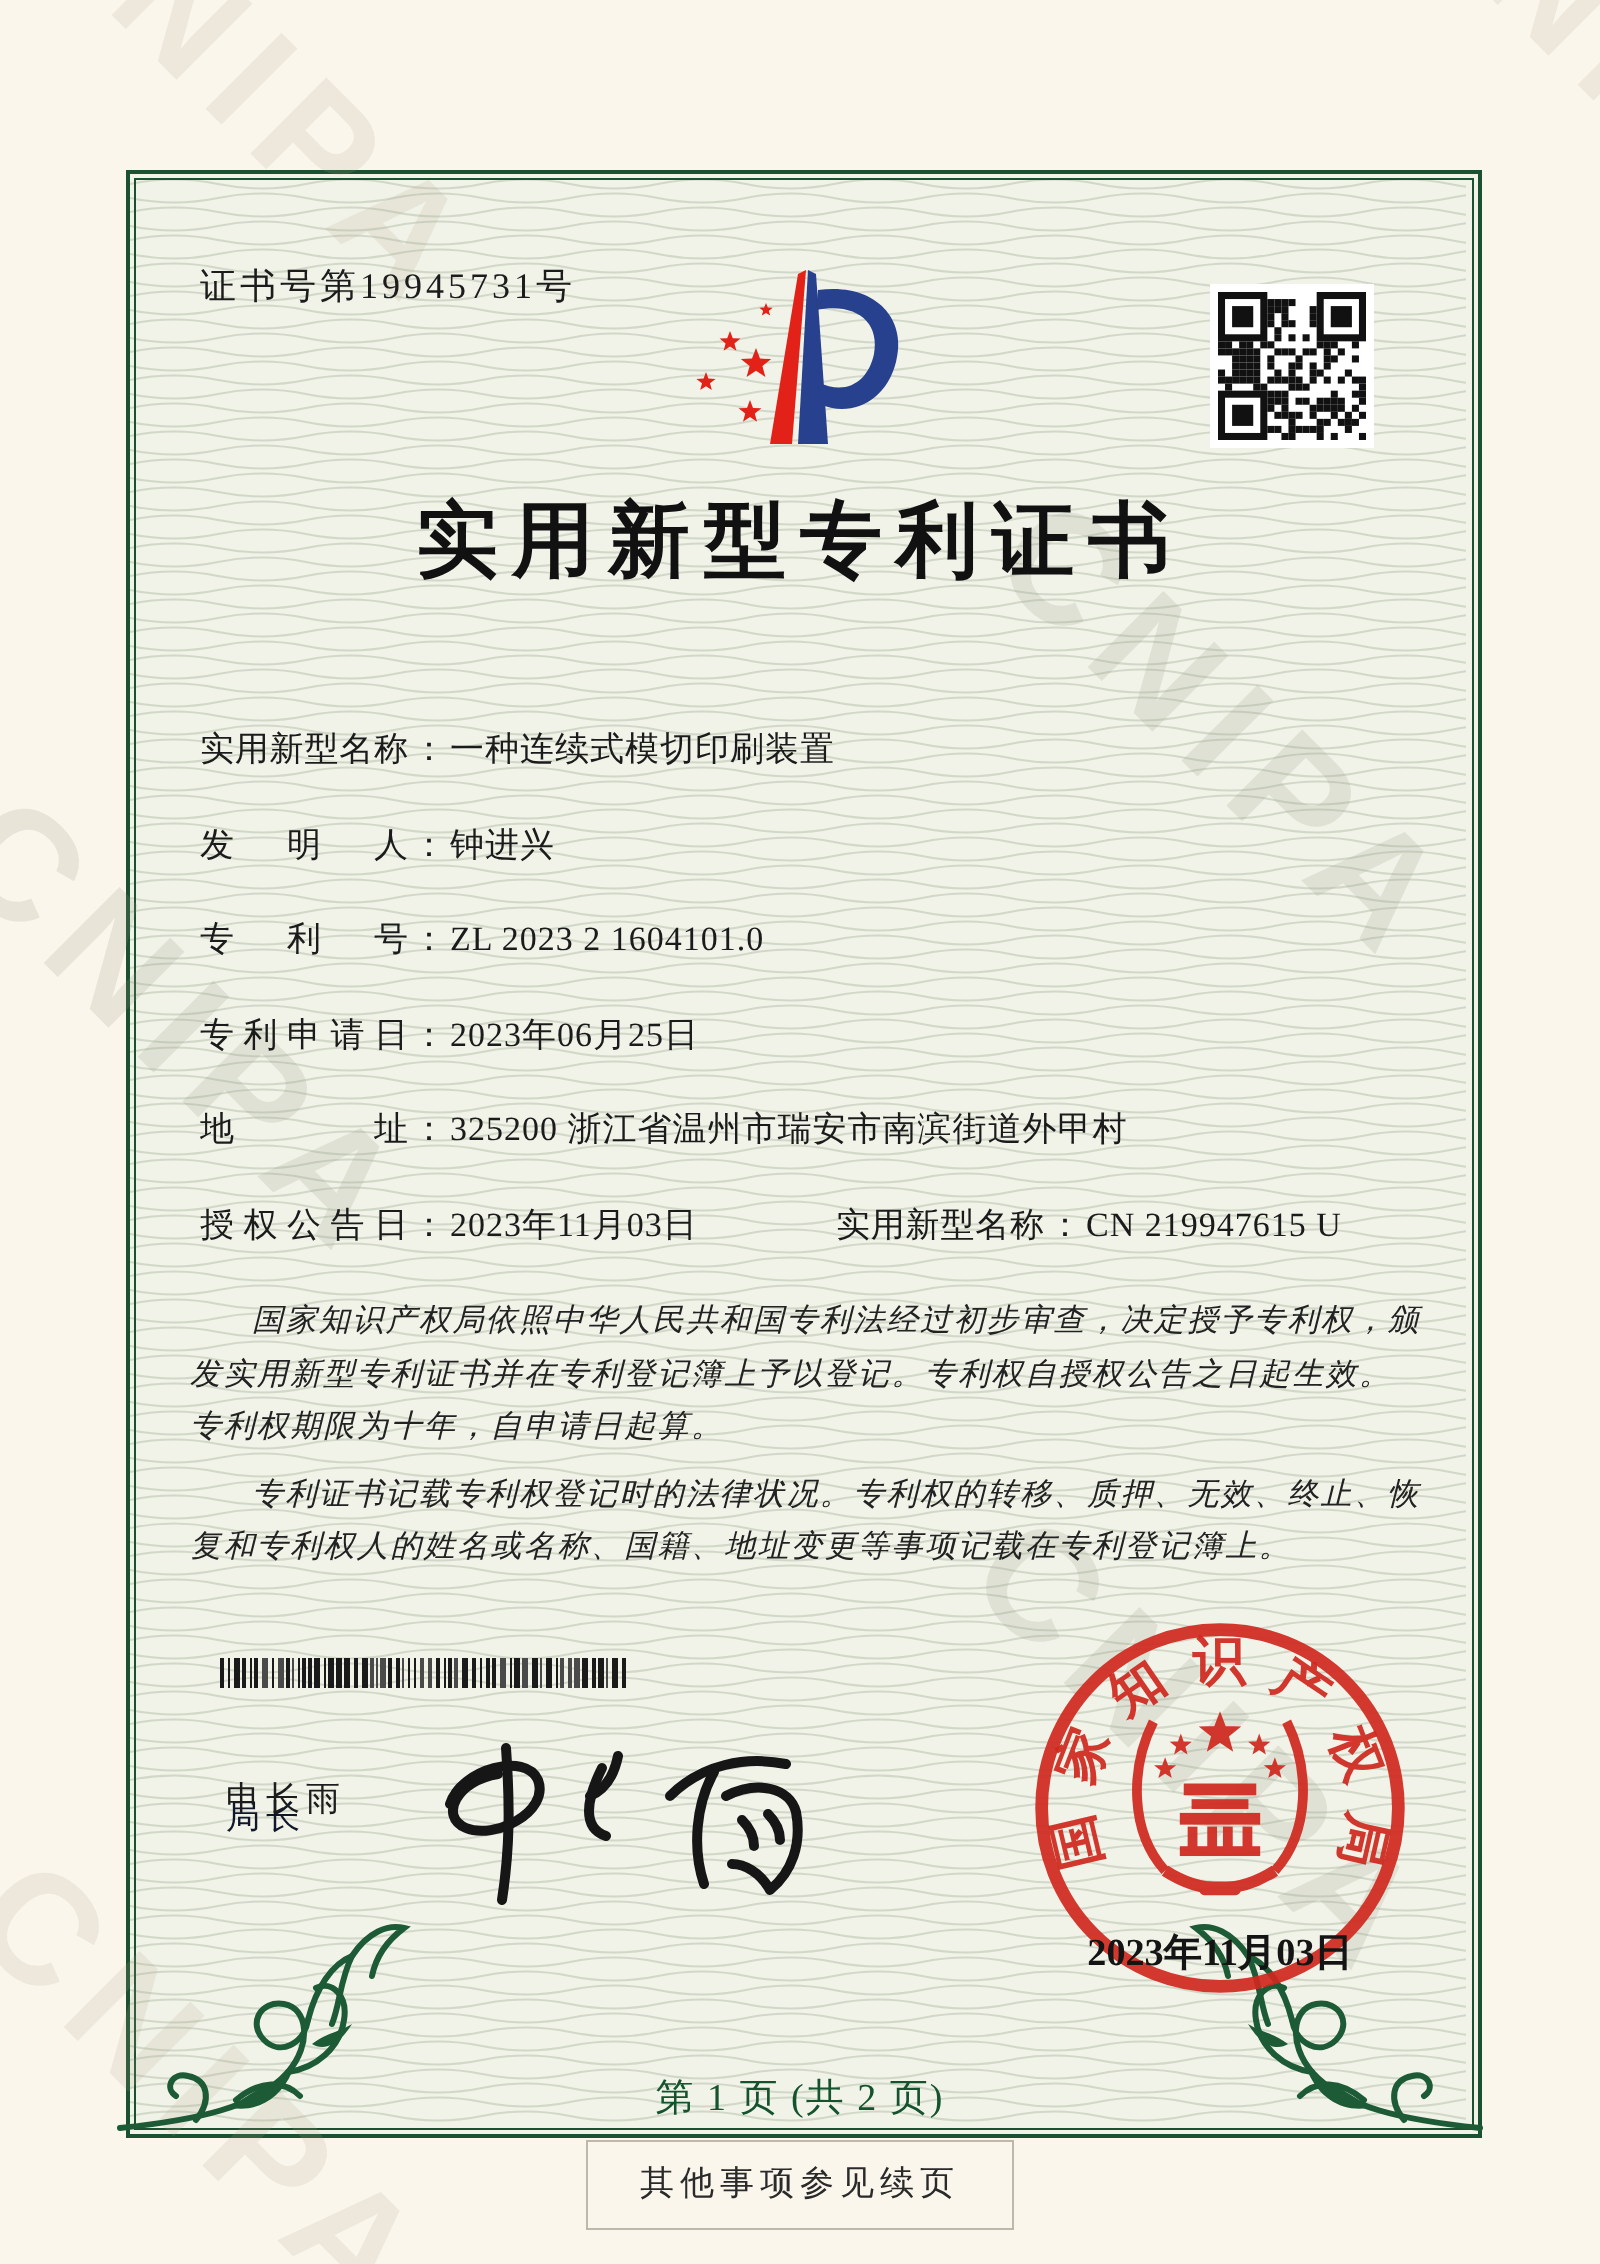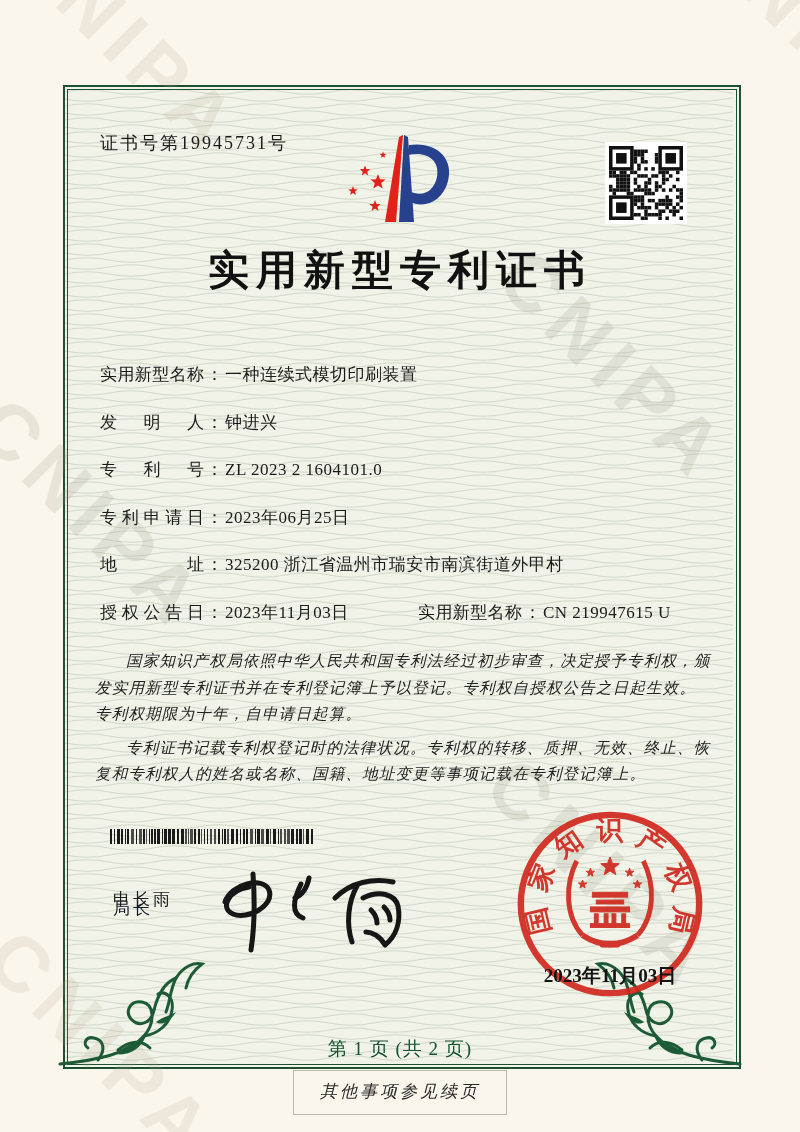--- a/index.html
+++ b/index.html
@@ -43,21 +43,21 @@
   .sig-title{position:absolute;left:113px;top:897px;font-family:"Liberation Sans","DejaVu Sans",sans-serif;
              font-size:17px;color:#0f172a;letter-spacing:3px;}
   .sig-name{position:absolute;left:113px;top:888px;font-family:"Liberation Sans","DejaVu Sans",sans-serif;
             font-size:17px;color:#1c1c1c;letter-spacing:3px;}
   .signature{position:absolute;left:205px;top:862px;}
 
   .seal{position:absolute;left:512px;top:806px;z-index:4;}
 
   .page-info{position:absolute;left:0;top:1036px;width:800px;text-align:center;font-size:19px;color:#14532d;letter-spacing:1px;}
   .cont-note{position:absolute;left:50%;top:1070px;transform:translateX(-50%);border:1px solid #bdb9aa;
-             padding:9px 26px 11px 26px;font-size:17px;font-style:italic;color:#2a2a2a;letter-spacing:3px;z-index:3;}
+             padding:9px 26px 11px 26px;font-size:17px;color:#2a2a2a;letter-spacing:3px;z-index:3;}
 </style>
 </head>
 <body>
 
 <div class="page">
 
   <div class="frame">
     <svg id="waves" class="waves" width="668" height="974">
         <path d="M0 5 q22 -4.5 44 0 q22 4.5 44 0 q22 -4.5 44 0 q22 4.5 44 0 q22 -4.5 44 0 q22 4.5 44 0 q22 -4.5 44 0 q22 4.5 44 0 q22 -4.5 44 0 q22 4.5 44 0 q22 -4.5 44 0 q22 4.5 44 0 q22 -4.5 44 0 q22 4.5 44 0 q22 -4.5 44 0 q22 4.5 44 0" fill="none" stroke="rgba(125,150,120,0.28)" stroke-width="1"></path>
         <path d="M0 12 q22 4.5 44 0 q22 -4.5 44 0 q22 4.5 44 0 q22 -4.5 44 0 q22 4.5 44 0 q22 -4.5 44 0 q22 4.5 44 0 q22 -4.5 44 0 q22 4.5 44 0 q22 -4.5 44 0 q22 4.5 44 0 q22 -4.5 44 0 q22 4.5 44 0 q22 -4.5 44 0 q22 4.5 44 0 q22 -4.5 44 0" fill="none" stroke="rgba(125,150,120,0.28)" stroke-width="1"></path>

